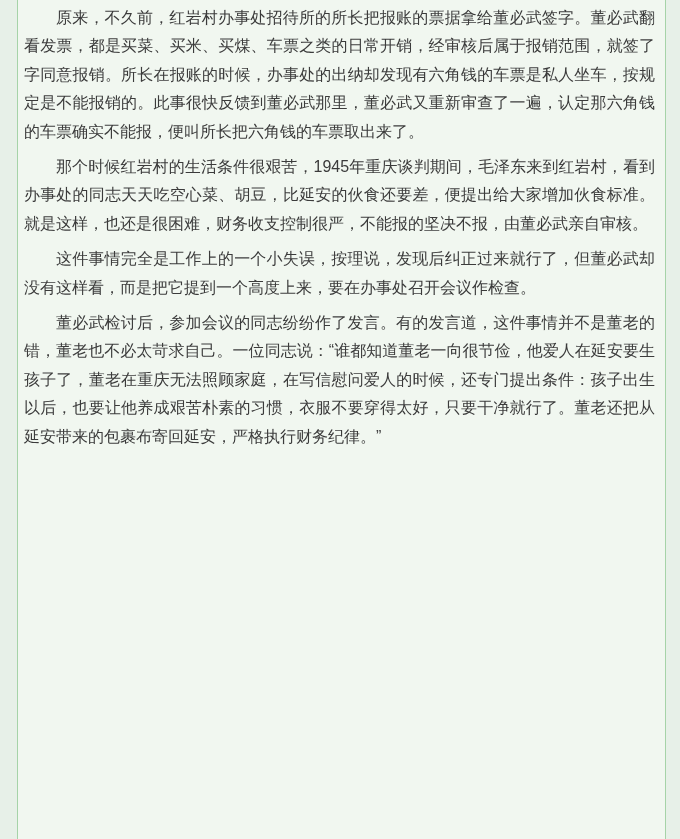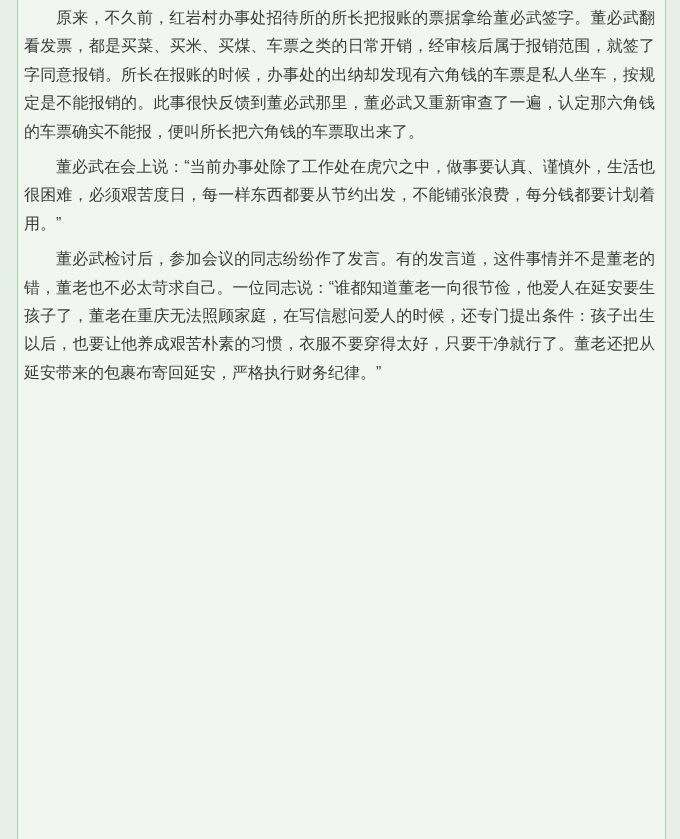--- a/index.html
+++ b/index.html
@@ -34,15 +34,16 @@
     line-height: 28.4px;
     text-align: justify;
     color: #3b3b3b;
   }
 </style>
 </head>
 <body>
 
 <div class="article">
   <p>原来，不久前，红岩村办事处招待所的所长把报账的票据拿给董必武签字。董必武翻看发票，都是买菜、买米、买煤、车票之类的日常开销，经审核后属于报销范围，就签了字同意报销。所长在报账的时候，办事处的出纳却发现有六角钱的车票是私人坐车，按规定是不能报销的。此事很快反馈到董必武那里，董必武又重新审查了一遍，认定那六角钱的车票确实不能报，便叫所长把六角钱的车票取出来了。</p>
-  <p>董必武在会上说：“当前办事处除了工作处在虎穴之中，做事要认真、谨慎外，生活也很困难，必须艰苦度日，每一样东西都要从节约出发，不能铺张浪费，每分钱都要计划着用。”</p>
+  <p>那个时候红岩村的生活条件很艰苦，1945年重庆谈判期间，毛泽东来到红岩村，看到办事处的同志天天吃空心菜、胡豆，比延安的伙食还要差，便提出给大家增加伙食标准。就是这样，也还是很困难，财务收支控制很严，不能报的坚决不报，由董必武亲自审核。</p>
+  <p>这件事情完全是工作上的一个小失误，按理说，发现后纠正过来就行了，但董必武却没有这样看，而是把它提到一个高度上来，要在办事处召开会议作检查。</p>
   <p>董必武检讨后，参加会议的同志纷纷作了发言。有的发言道，这件事情并不是董老的错，董老也不必太苛求自己。一位同志说：“谁都知道董老一向很节俭，他爱人在延安要生孩子了，董老在重庆无法照顾家庭，在写信慰问爱人的时候，还专门提出条件：孩子出生以后，也要让他养成艰苦朴素的习惯，衣服不要穿得太好，只要干净就行了。董老还把从延安带来的包裹布寄回延安，严格执行财务纪律。”</p>
 </div>
 
 </body></html>

